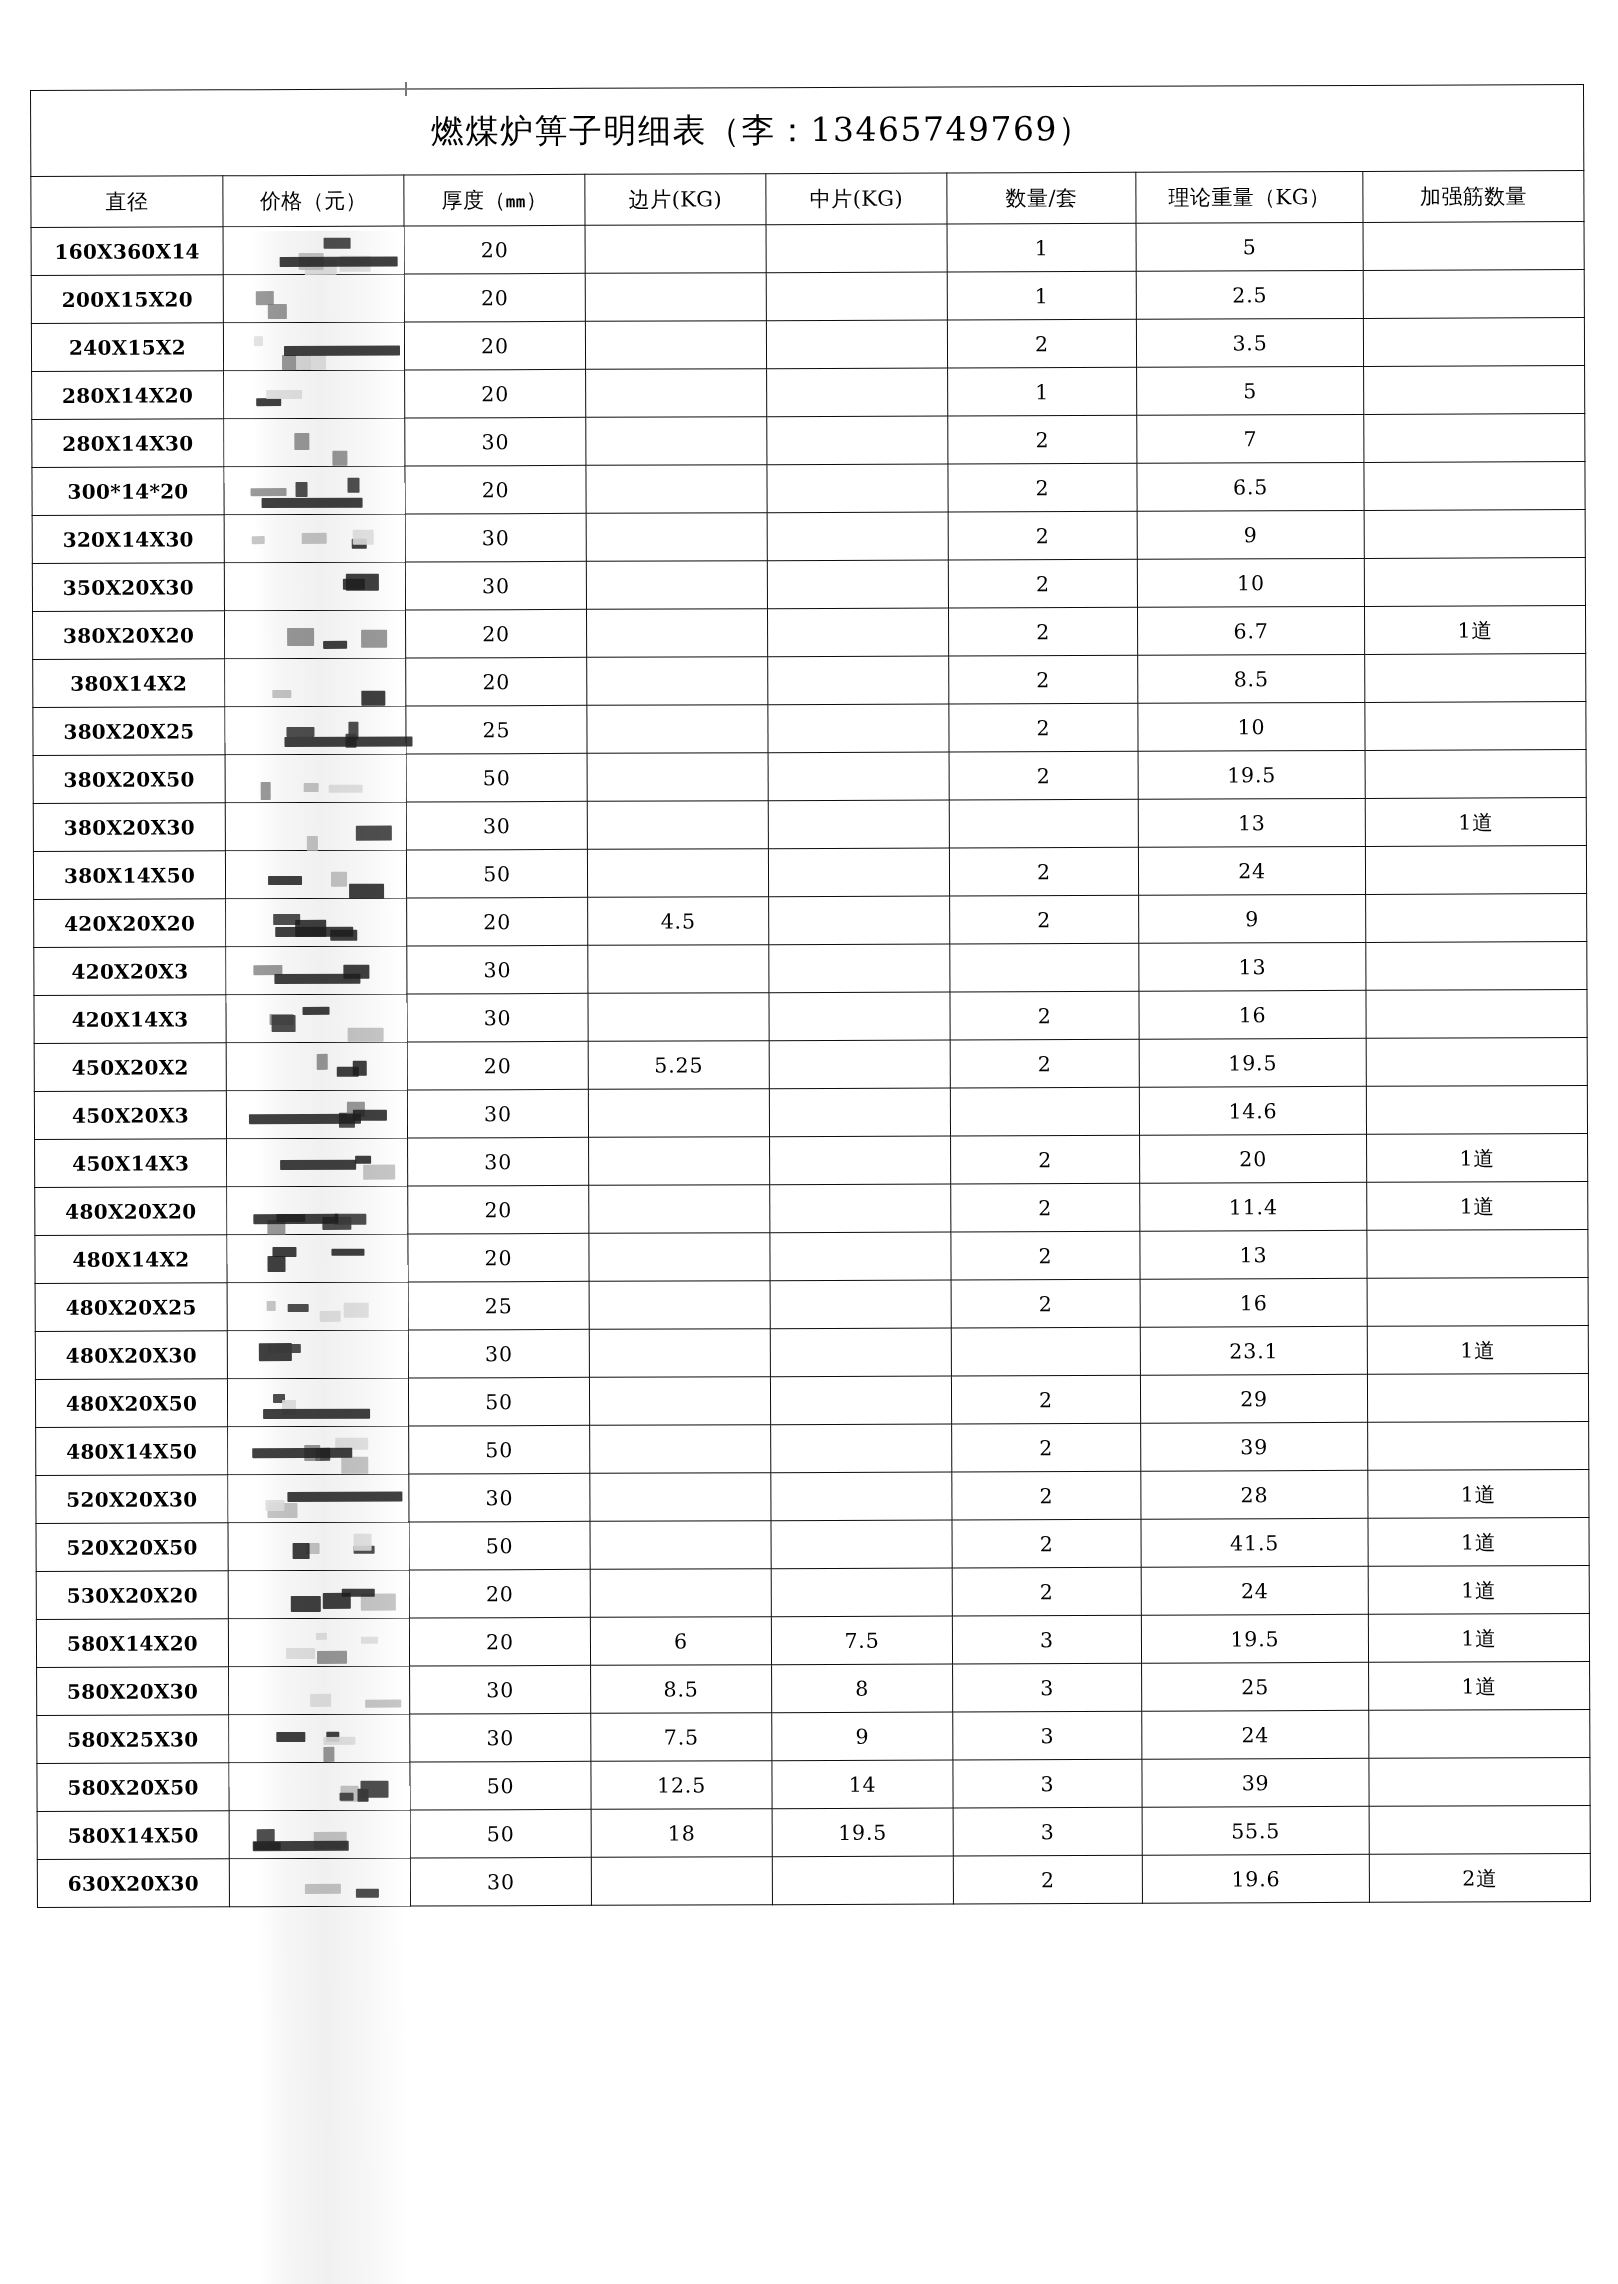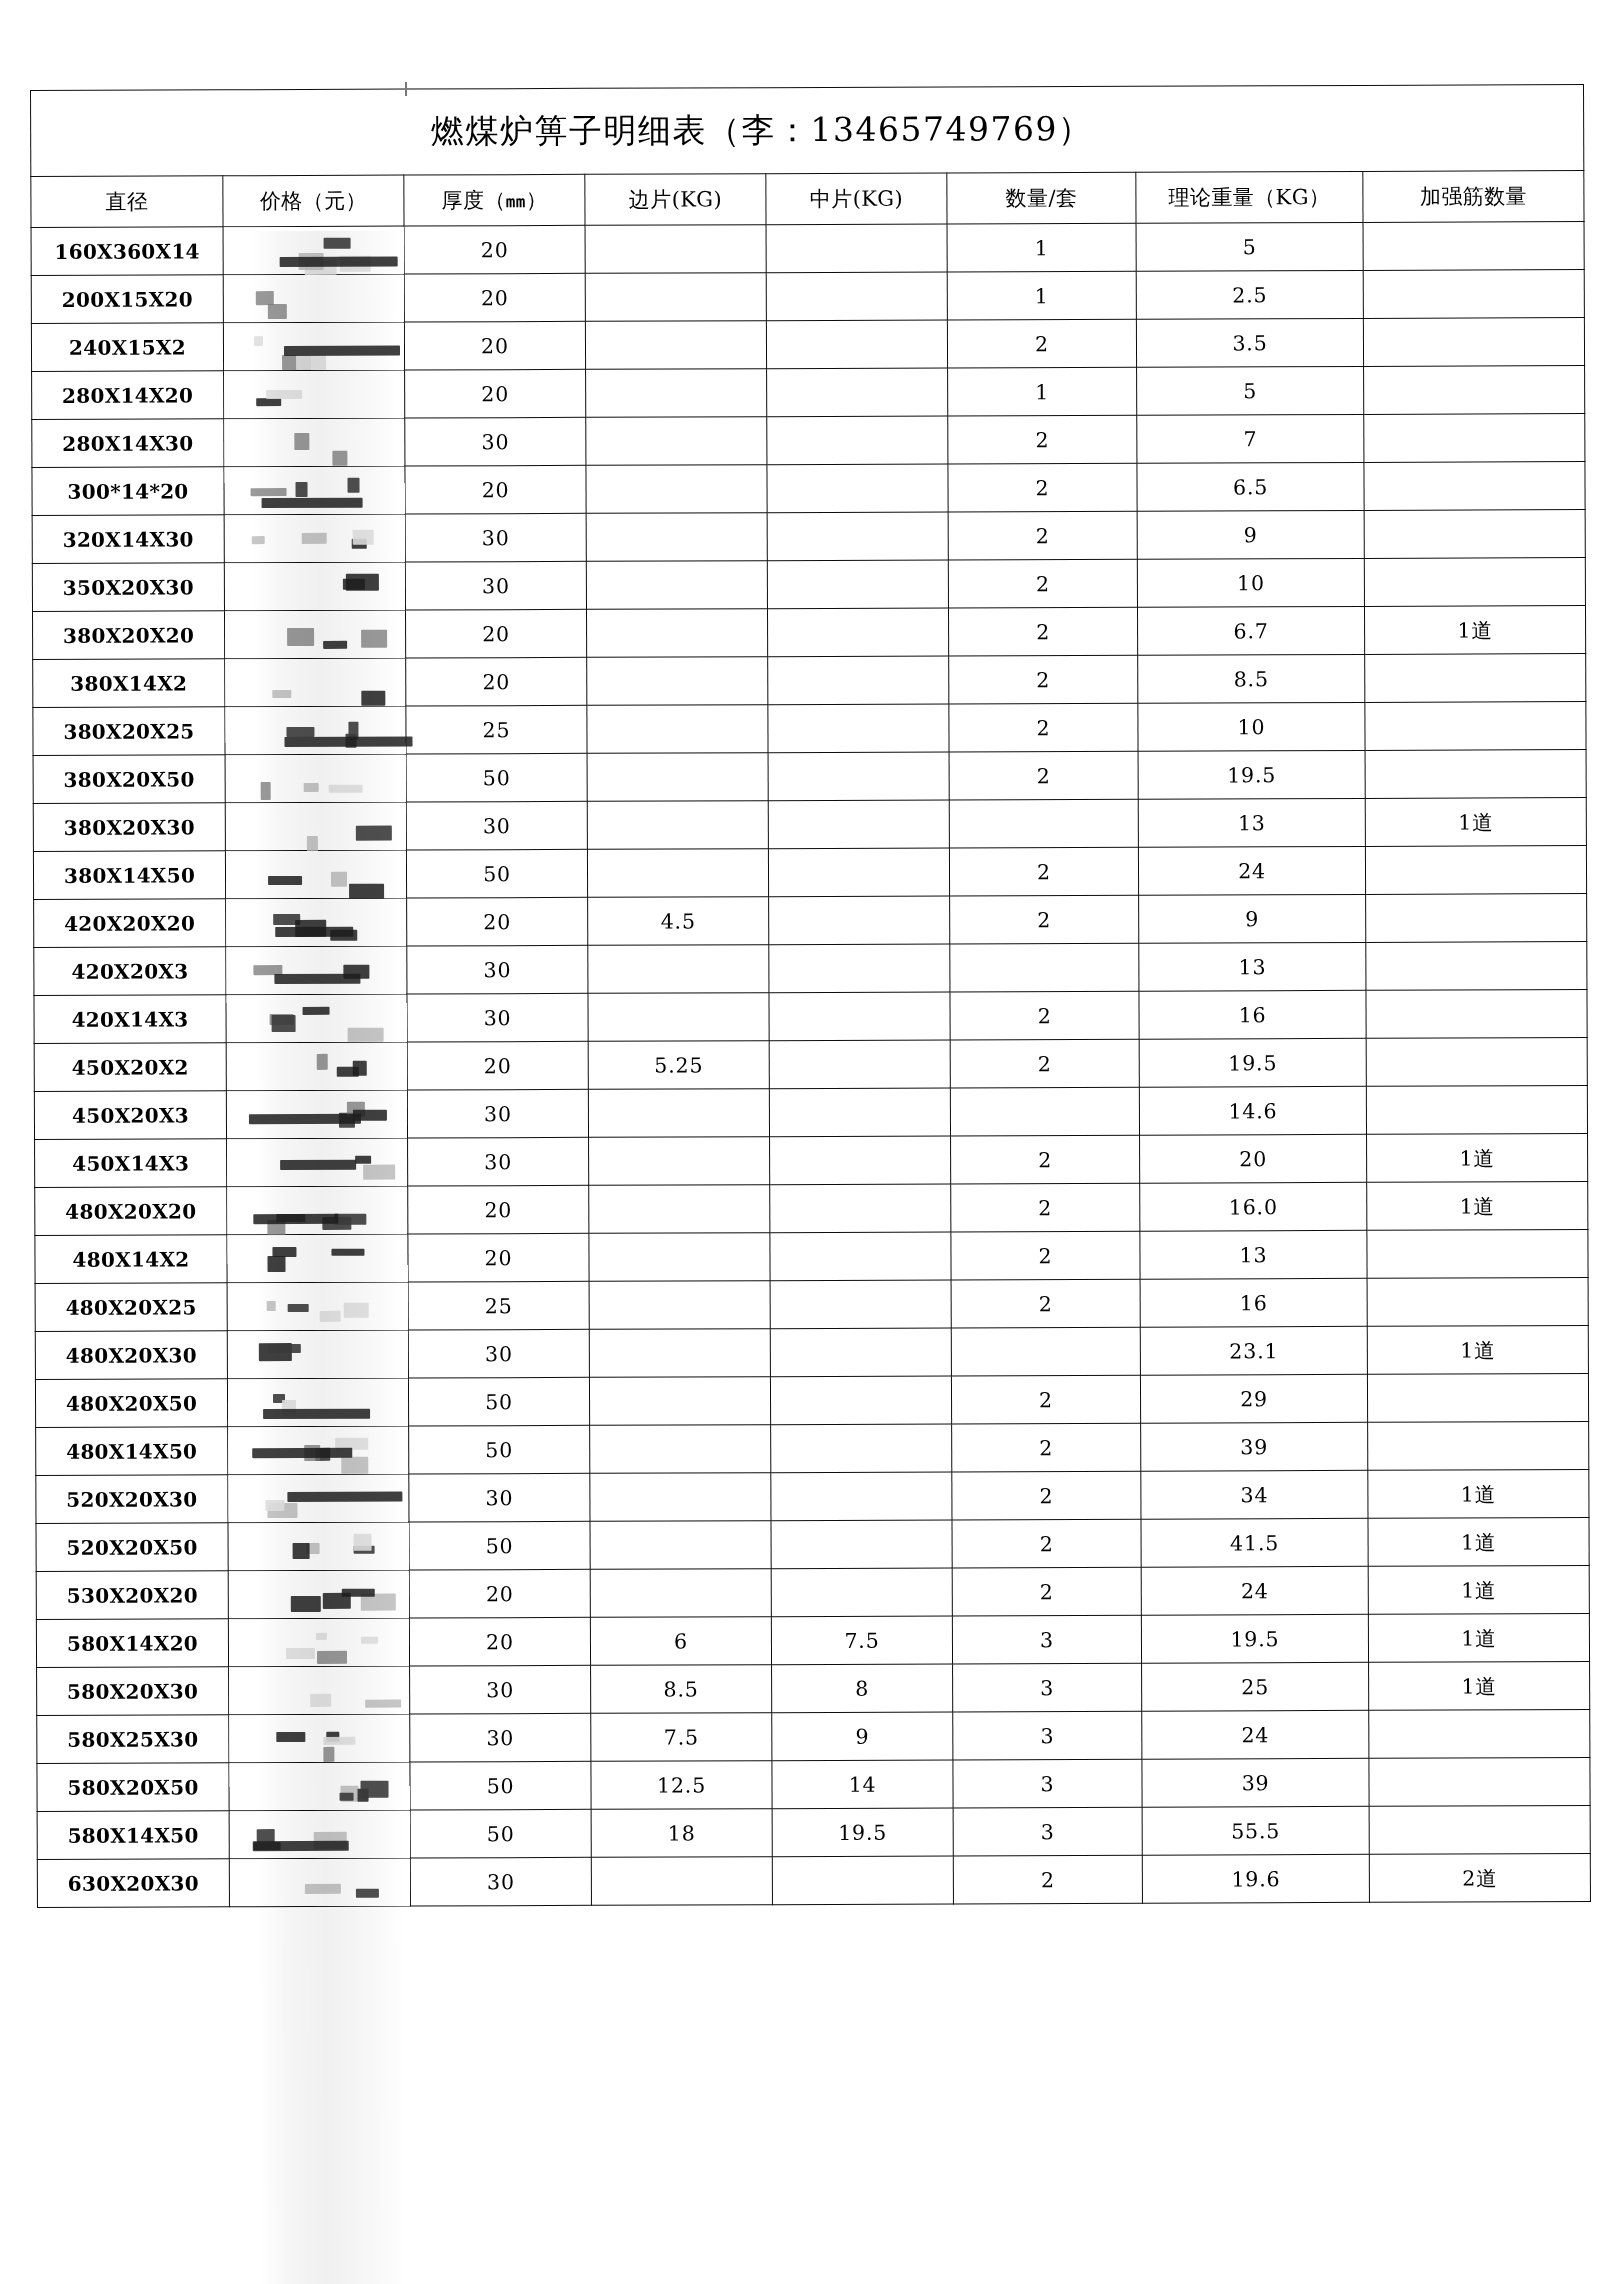--- a/index.html
+++ b/index.html
@@ -455,21 +455,21 @@
               <span class="smudge g3" style="width: 29px; height: 13px; left: 95px; top: 30px;"></span>
               <span class="smudge g1" style="width: 17.5px; height: 17.5px; left: 40px; top: 33px;"></span>
               <span class="smudge g3" style="width: 29px; height: 7.6px; left: 49px; top: 27px;"></span>
               <span class="smudge g3" style="width: 32px; height: 10.7px; left: 107px; top: 27px;"></span>
               <span class="smudge" style="width: 85px; height: 10px; left: 26px; top: 27px;"></span>
             </td>
             <td class="num">20</td>
             <td class="num"></td>
             <td class="num"></td>
             <td class="num">2</td>
-            <td class="num">16.0</td>
+            <td class="num">11.4</td>
             <td class="num">1道</td>
           </tr>
           <tr class="row">
             <td class="dia">480X14X2</td>
             <td class="price-cell">
               <span class="smudge " style="width: 17.5px; height: 16px; left: 40px; top: 21px;"></span>
               <span class="smudge " style="width: 33px; height: 7.6px; left: 104px; top: 13.7px;"></span>
               <span class="smudge " style="width: 24px; height: 10px; left: 45px; top: 12px;"></span>
             </td>
             <td class="num">20</td>
@@ -541,21 +541,21 @@
             <td class="dia">520X20X30</td>
             <td class="price-cell">
               <span class="smudge g2" style="width: 30px; height: 14.5px; left: 39px; top: 28px;"></span>
               <span class="smudge g4" style="width: 19px; height: 11.4px; left: 37px; top: 25px;"></span>
               <span class="smudge" style="width: 115px; height: 10px; left: 59px; top: 17px;"></span>
             </td>
             <td class="num">30</td>
             <td class="num"></td>
             <td class="num"></td>
             <td class="num">2</td>
-            <td class="num">34</td>
+            <td class="num">28</td>
             <td class="num">1道</td>
           </tr>
           <tr class="row">
             <td class="dia">520X20X50</td>
             <td class="price-cell">
               <span class="smudge g3" style="width: 21px; height: 8.4px; left: 125px; top: 23px;"></span>
               <span class="smudge g4" style="width: 17.5px; height: 17.5px; left: 125px; top: 10.7px;"></span>
               <span class="smudge g2" style="width: 13px; height: 11.4px; left: 78px; top: 20px;"></span>
               <span class="smudge " style="width: 17px; height: 16px; left: 64px; top: 20px;"></span>
             </td>

